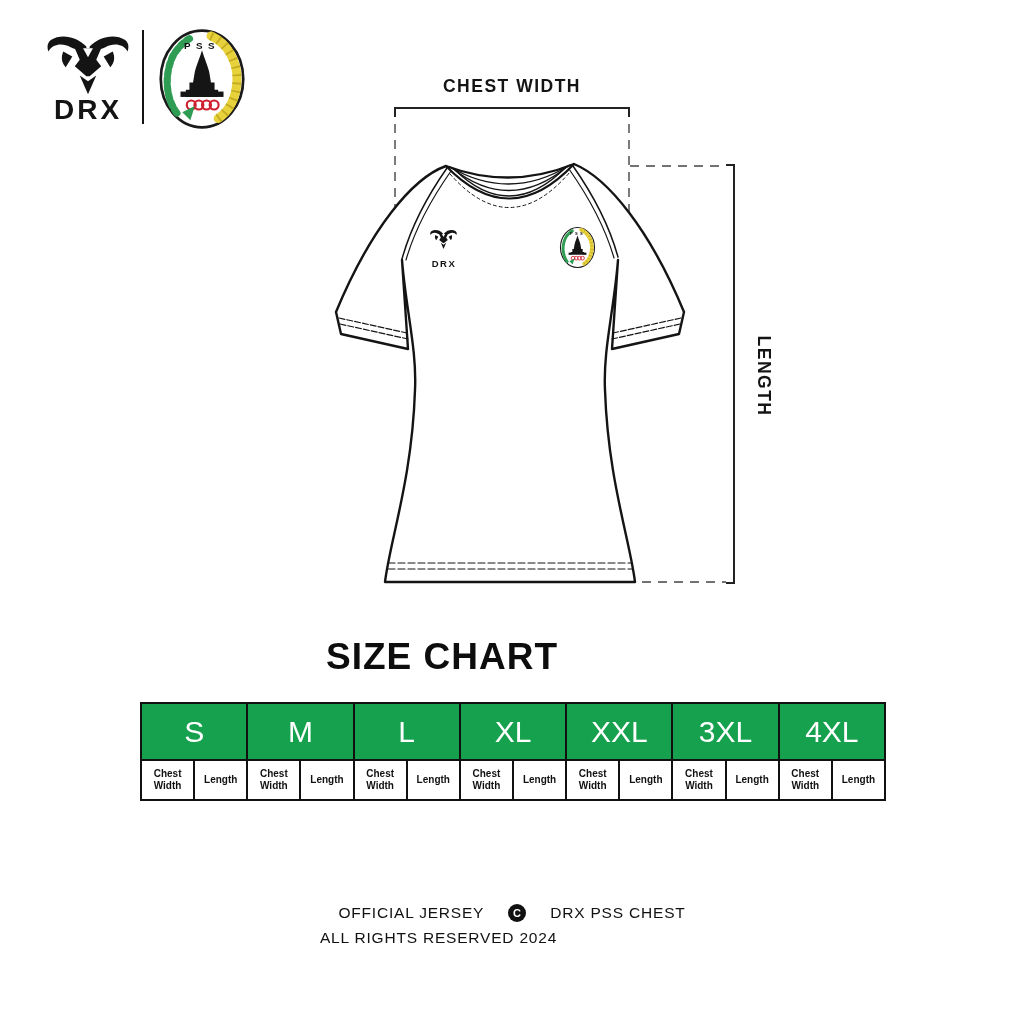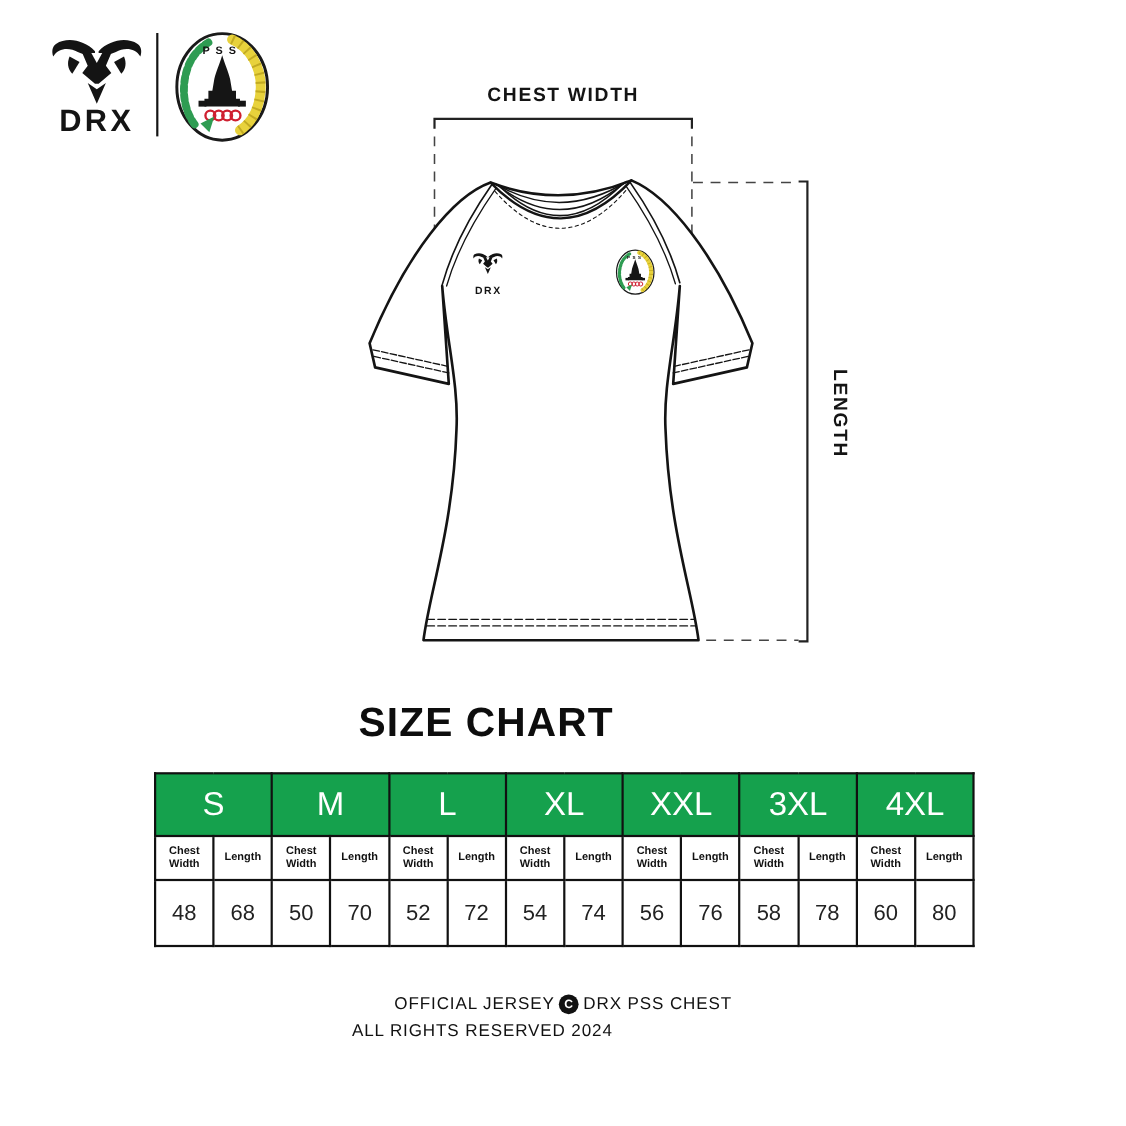--- a/index.html
+++ b/index.html
@@ -23,21 +23,21 @@
   
   .size-chart-title{left:0;top:636px;width:884px;text-align:center;
     font-size:37px;font-weight:800;letter-spacing:1px;color:#0d0d0d;}
   
   .size-table{left:140px;top:702px;width:746px;border-collapse:collapse;table-layout:fixed;}
   .size-table td{border:2px solid #111;text-align:center;vertical-align:middle;padding:0;}
   .size-cell{background:#15A14D;color:#ffffff;font-size:30px;font-weight:400;height:55px;}
   .sub-cell{height:38px;font-size:10px;font-weight:700;line-height:1.2;color:#111;background:#fff;}
   .val-cell{height:58px;font-size:20px;font-weight:400;color:#222;background:#fff;}
   
-  .footer-line1{left:0;top:904px;width:1024px;display:flex;justify-content:center;align-items:flex-end;gap:4px;
+  .footer-line1{left:0;top:904px;width:1024px;display:flex;justify-content:center;align-items:flex-end;gap:24px;
     font-size:15.5px;letter-spacing:.8px;color:#111;}
   .copy-icon{display:inline-flex;width:18px;height:18px;border-radius:50%;background:#111;color:#fff;
     align-items:center;justify-content:center;font-size:11px;font-weight:800;}
   .footer-line2{left:0;top:929px;width:877px;text-align:center;
     font-size:15.5px;letter-spacing:.8px;color:#111;}
 </style>
 </head>
 <body>
 
 <svg width="0" height="0" style="position:absolute" aria-hidden="true">
@@ -152,36 +152,20 @@
     <td class="sub-cell">Length</td>
     <td class="sub-cell">Chest Width</td>
     <td class="sub-cell">Length</td>
     <td class="sub-cell">Chest Width</td>
     <td class="sub-cell">Length</td>
     <td class="sub-cell">Chest Width</td>
     <td class="sub-cell">Length</td>
     <td class="sub-cell">Chest Width</td>
     <td class="sub-cell">Length</td>
   </tr>
-  <tr>
-    <td class="val-cell">48</td>
-    <td class="val-cell">68</td>
-    <td class="val-cell">50</td>
-    <td class="val-cell">70</td>
-    <td class="val-cell">52</td>
-    <td class="val-cell">72</td>
-    <td class="val-cell">54</td>
-    <td class="val-cell">74</td>
-    <td class="val-cell">56</td>
-    <td class="val-cell">76</td>
-    <td class="val-cell">58</td>
-    <td class="val-cell">78</td>
-    <td class="val-cell">60</td>
-    <td class="val-cell">80</td>
-  </tr>
 </tbody>
   </table>
 
 <div class="abs footer-line1">
   <span>OFFICIAL JERSEY</span>
   <span class="copy-icon">C</span>
   <span>DRX PSS CHEST</span>
 </div>
 <div class="abs footer-line2">ALL RIGHTS RESERVED 2024</div>
 

